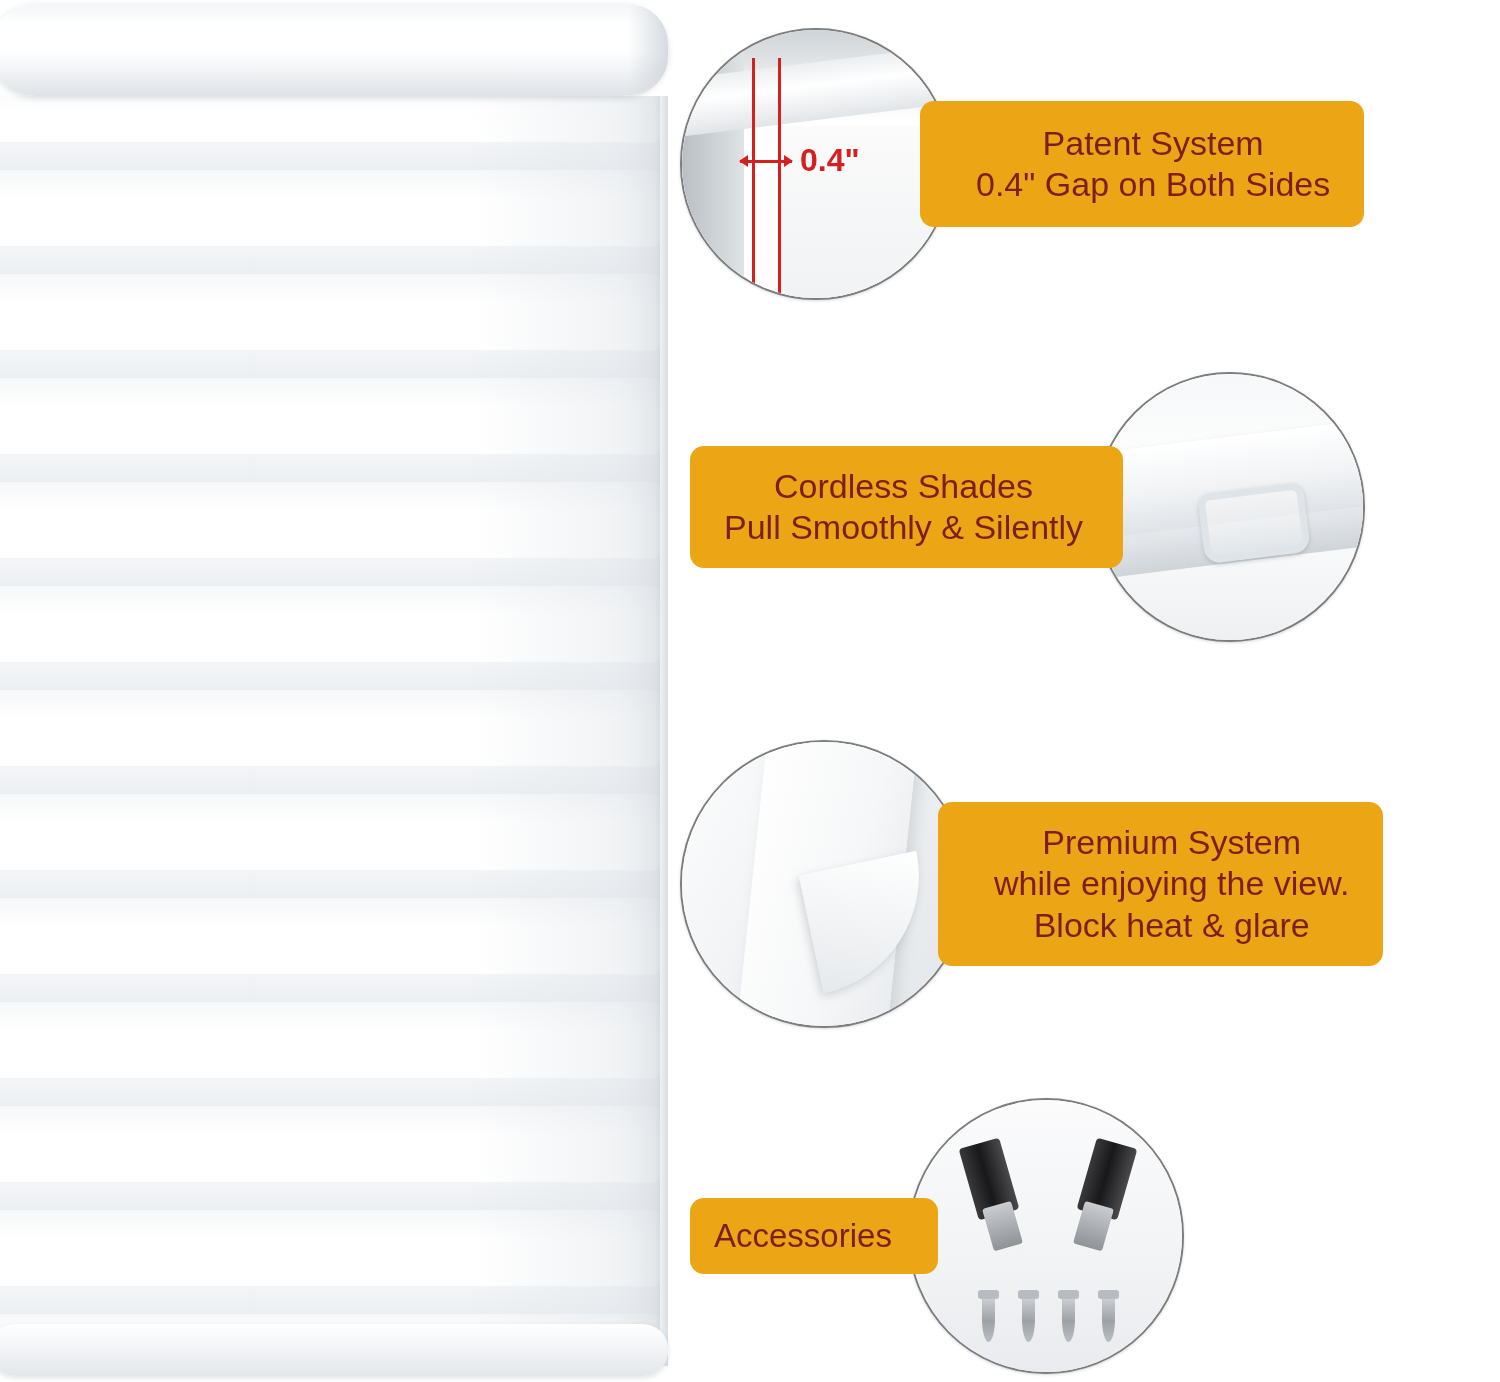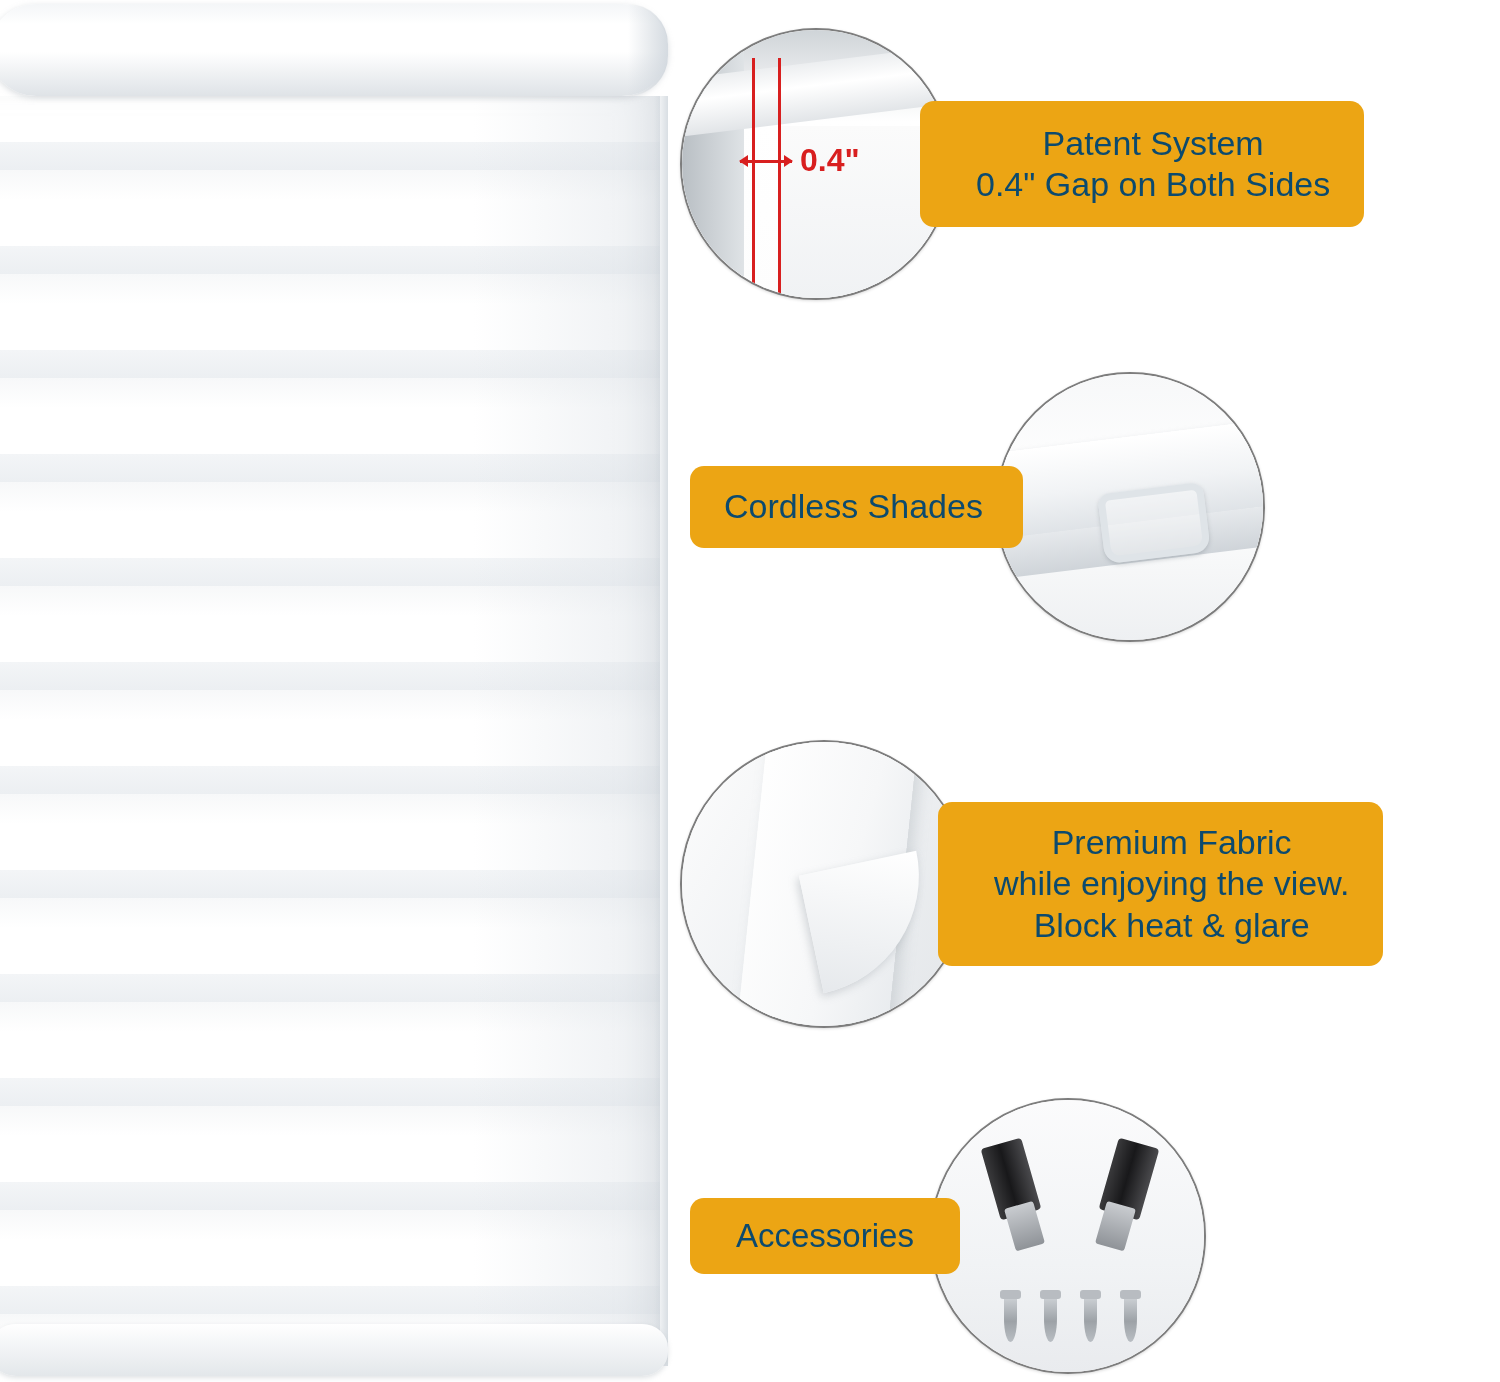--- a/index.html
+++ b/index.html
@@ -109,21 +109,21 @@
     border-radius: 50%;
     overflow: hidden;
     border: 2px solid #7d7d7d;
     background: #ffffff;
     flex: none;
     position: relative;
     box-shadow: 0 1px 3px rgba(0,0,0,0.15);
   }
   .callout {
     background: #eca514;
-    color: #0c4a6e;
+    color: #7f1d1d;
     border-radius: 14px;
     padding: 16px 26px;
     line-height: 1.22;
     font-size: 33px;
     white-space: nowrap;
   }
   .callout.center { text-align: center; }
   .callout .line { display: block; }
 
   
@@ -245,21 +245,21 @@
     background: linear-gradient(200deg, #ffffff, #e6e9ec);
     border-radius: 0 0 100% 0;
     transform: rotate(-12deg);
     box-shadow: -3px 3px 8px rgba(150,158,166,0.4);
   }
 
   
   .f4 { left: 30px; top: 1098px; }
   .f4 .callout {
     font-size: 33px;
-    padding: 18px 46px 18px 46px;
+    padding: 18px 46px 18px 24px;
     margin-right: -30px;
     z-index: 2;
   }
   .f4 .bubble { width: 272px; height: 272px; }
   .img-acc-bg {
     position: absolute; inset: 0;
     background: linear-gradient(to bottom, #fbfbfc 0%, #f1f3f5 60%, #e9ebee 100%);
   }
   .bracket {
     position: absolute;
@@ -324,37 +324,38 @@
       </div>
       <div class="callout center">
         <span class="line">Patent System</span>
         <span class="line">0.4" Gap on Both Sides</span>
       </div>
     </div>
 
     <div class="feature f2">
       <div class="callout center">
         <span class="line">Cordless Shades</span>
+        <span class="line">Pull Smoothly &amp; Silently</span>
       </div>
       <div class="bubble">
         <div class="img-cord-bg"></div>
         <div class="img-cord-rail"></div>
         <div class="img-cord-rail2"></div>
         <div class="img-cord-handle"></div>
       </div>
     </div>
 
     <div class="feature f3">
       <div class="bubble">
         <div class="img-fab-bg"></div>
         <div class="img-fab-fold"></div>
         <div class="img-fab-curl"></div>
       </div>
       <div class="callout center">
-        <span class="line">Premium Fabric</span>
+        <span class="line">Premium System</span>
         <span class="line">while enjoying the view.</span>
         <span class="line">Block heat &amp; glare</span>
       </div>
     </div>
 
     <div class="feature f4">
       <div class="callout center">
         <span class="line">Accessories</span>
       </div>
       <div class="bubble">

